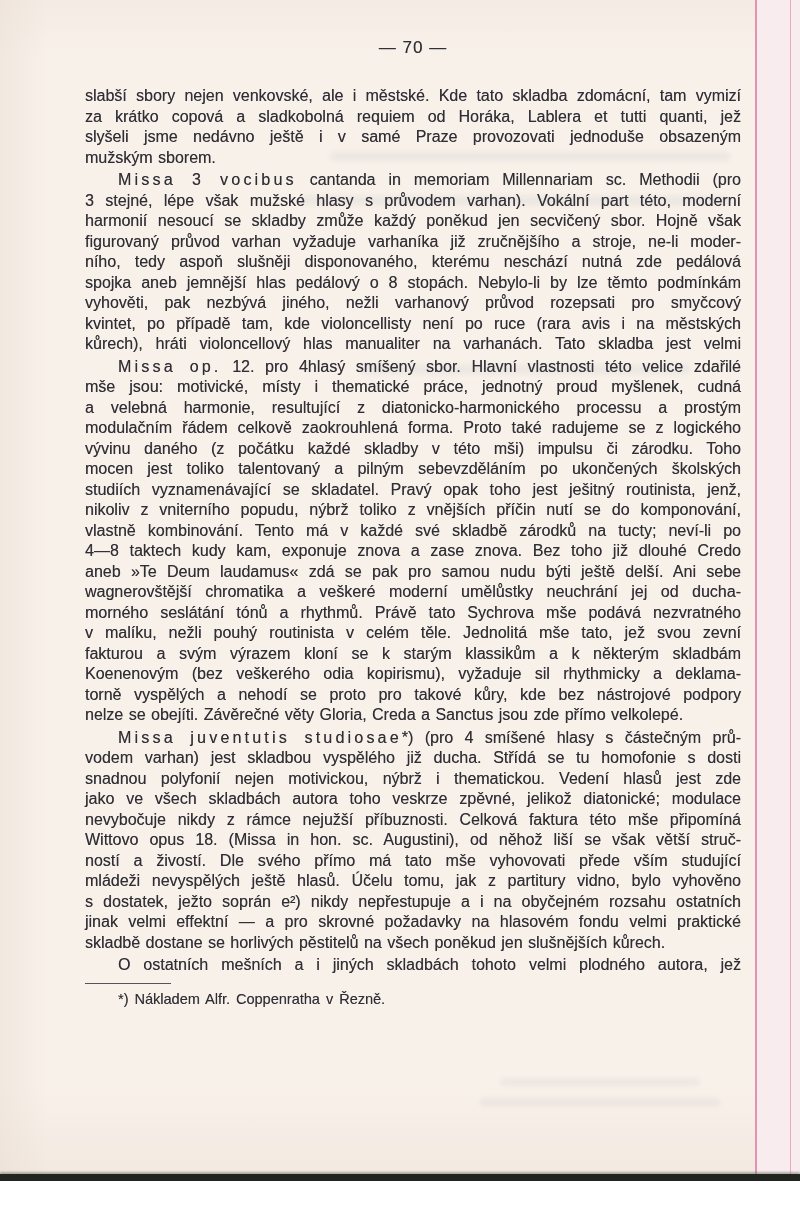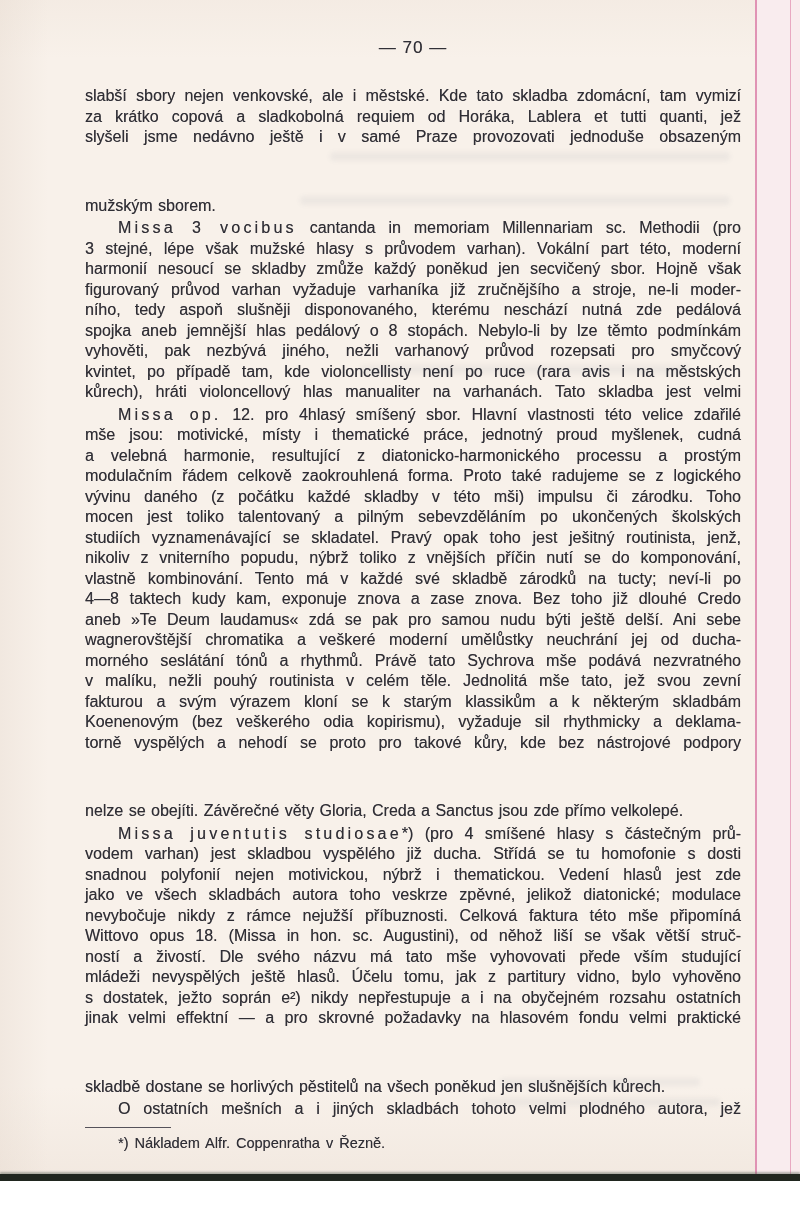--- a/index.html
+++ b/index.html
@@ -30,21 +30,21 @@
   .paragraph { margin-bottom: 2px; }
   .line {
     font-size: 16px;
     line-height: 20.5px;
     word-spacing: 1px;
     text-align: justify;
     text-align-last: justify;
     white-space: nowrap;
     text-shadow: 0.2px 0.2px 0.4px rgba(47,46,53,0.55);
   }
-  .line.last { text-align-last: auto; white-space: normal; margin-top: 48px; }
+  .line.last { text-align-last: auto; white-space: normal; }
   .line.indent { text-indent: 33px; }
   .sperr { letter-spacing: 3.2px; }
   .footnote-block { margin-top: 7px; }
   .footnote-rule {
     width: 86px;
     height: 0;
     border-top: 1.5px solid #55525a;
     margin: 0 0 7px 0;
   }
   .footnote {
@@ -132,21 +132,21 @@
           <div class="line">torně vyspělých a nehodí se proto pro takové kůry, kde bez nástrojové podpory</div>
           <div class="line last">nelze se obejíti. Závěrečné věty Gloria, Creda a Sanctus jsou zde přímo velkolepé.</div>
         </div>
         <div class="paragraph">
           <div class="line indent"><span class="sperr">Missa juventutis studiosae</span>*) (pro 4 smíšené hlasy s částečným prů-</div>
           <div class="line">vodem varhan) jest skladbou vyspělého již ducha. Střídá se tu homofonie s dosti</div>
           <div class="line">snadnou polyfonií nejen motivickou, nýbrž i thematickou. Vedení hlasů jest zde</div>
           <div class="line">jako ve všech skladbách autora toho veskrze zpěvné, jelikož diatonické; modulace</div>
           <div class="line">nevybočuje nikdy z rámce nejužší příbuznosti. Celková faktura této mše připomíná</div>
           <div class="line">Wittovo opus 18. (Missa in hon. sc. Augustini), od něhož liší se však větší struč-</div>
-          <div class="line">ností a živostí. Dle svého názvu má tato mše vyhovovati přede vším studující</div>
+          <div class="line">ností a živostí. Dle svého přímo má tato mše vyhovovati přede vším studující</div>
           <div class="line">mládeži nevyspělých ještě hlasů. Účelu tomu, jak z partitury vidno, bylo vyhověno</div>
           <div class="line">s dostatek, ježto soprán e²) nikdy nepřestupuje a i na obyčejném rozsahu ostatních</div>
           <div class="line">jinak velmi effektní — a pro skrovné požadavky na hlasovém fondu velmi praktické</div>
           <div class="line last">skladbě dostane se horlivých pěstitelů na všech poněkud jen slušnějších kůrech.</div>
         </div>
         <div class="paragraph">
           <div class="line indent">O ostatních mešních a i jiných skladbách tohoto velmi plodného autora, jež</div>
         </div>
       </div>
     <div class="footnote-block">

